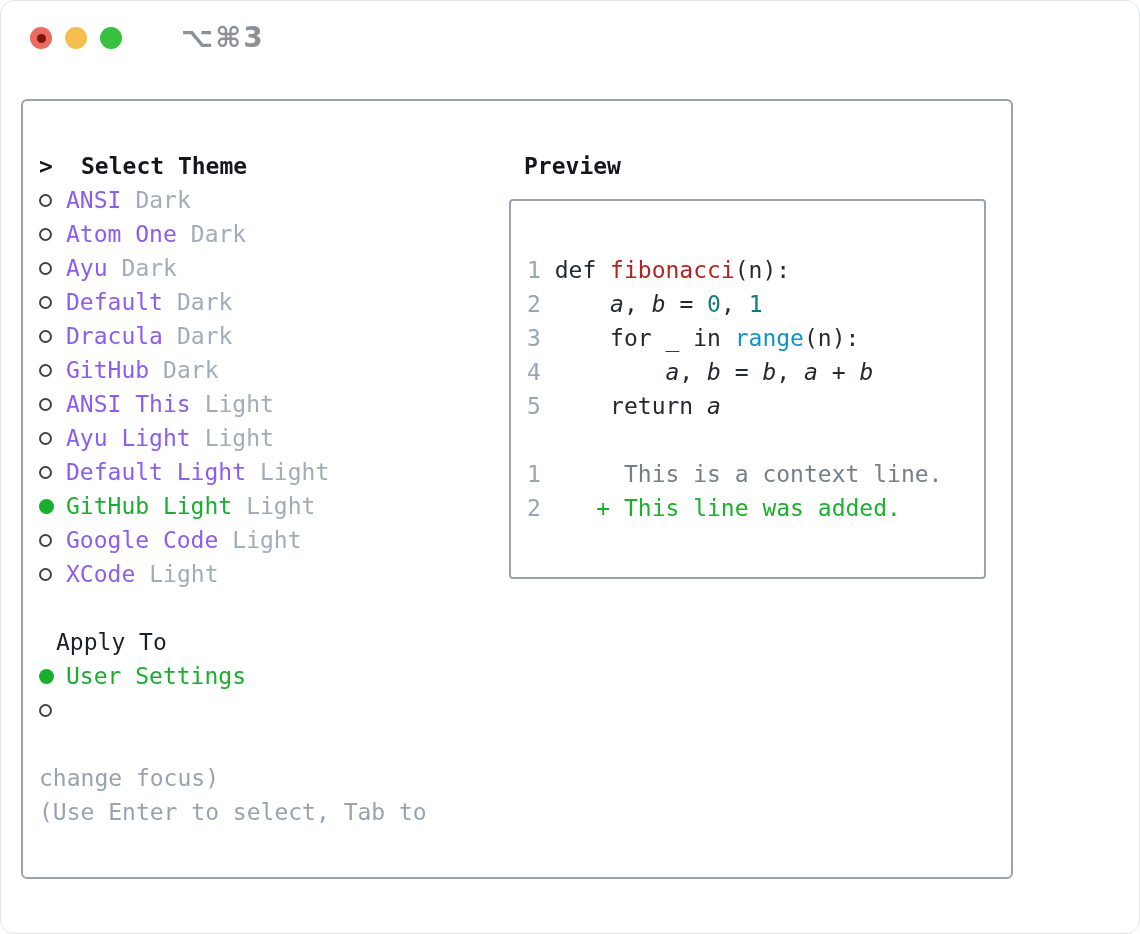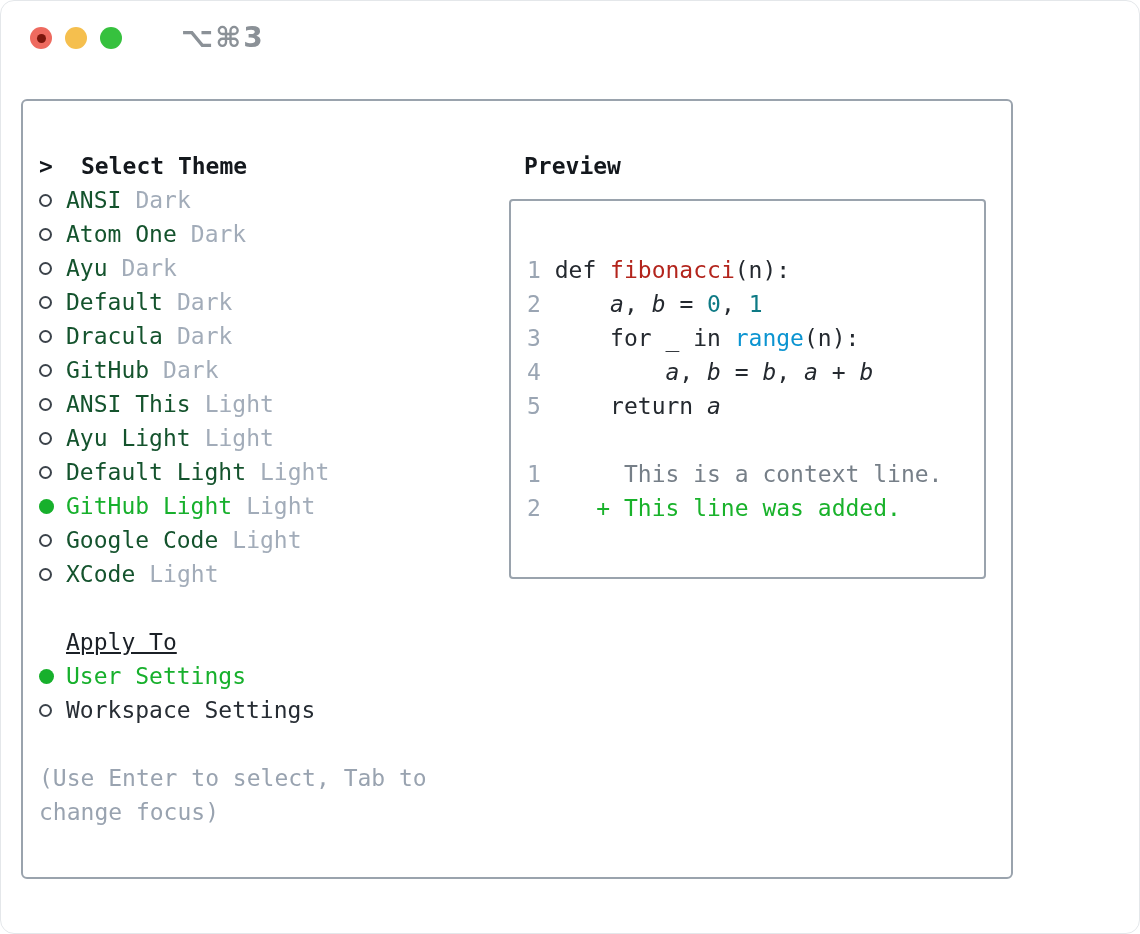--- a/index.html
+++ b/index.html
@@ -67,26 +67,26 @@
   .chevron { font-weight: bold; color: #14181d; }
   .radio {
     width: 13px; height: 13px; border-radius: 50%;
     border: 2px solid #3c434b;
   }
   .radio.filled {
     width: 15px; height: 15px;
     border: none; background: #17b02c;
   }
   .hdr { font-weight: bold; color: #14181d; margin-left: 15px; }
-  .tname { color: #14532d; }
+  .tname { color: #8b5cf6; }
   .ttag  { color: #a2acb9; margin-left: 14px; }
   .theme-row.sel .tname { color: #17b02c; }
   .opt-label { color: #262c33; }
   .apply-row.sel .opt-label { color: #17b02c; }
-  .apply-hdr { margin-left: 27px; color: #1b2026; text-decoration: underline; }
+  .apply-hdr { margin-left: 17px; color: #1b2026; }
   .hint { color: #99a3b0; }
   .blank-row { height: 34px; }
   
   .right-col { flex: 1; }
   .preview-box {
     margin-top: 16px;
     width: 477px;
     border: 2px solid #9aa3ad;
     border-radius: 4px;
     padding: 52px 16px;
@@ -197,27 +197,26 @@
 
       <div class="row">
         <span class="apply-hdr">Apply To</span>
       </div>
       <div class="row apply-row sel">
         <span class="marker"><span class="radio filled"></span></span>
         <span class="opt-label">User Settings</span>
       </div>
       <div class="row apply-row">
         <span class="marker"><span class="radio"></span></span>
-        <span class="opt-label">Workspace Settings</span>
       </div>
 
       <div class="blank-row"></div>
 
+      <div class="row hint">change focus)</div>
       <div class="row hint">(Use Enter to select, Tab to</div>
-      <div class="row hint">change focus)</div>
 
     </div>
 
     <div class="right-col">
       <div class="row">
         <span class="hdr">Preview</span>
       </div>
 
       <div class="preview-box">
         <div class="cline"><span class="ln">1</span><span class="plain"> def </span><span class="func">fibonacci</span><span class="plain">(n):</span></div>

